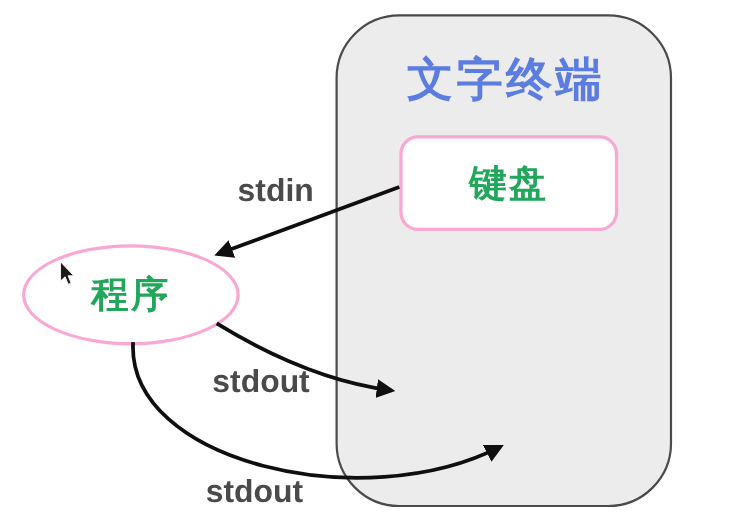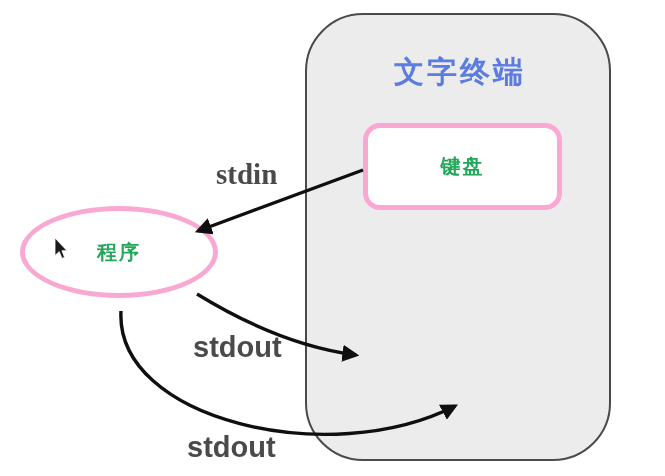--- a/index.html
+++ b/index.html
@@ -30,57 +30,57 @@
   }
   .terminal-title {
     position: absolute;
     left: 305px;
     top: 48px;
     width: 310px;
     height: 48px;
     display: flex;
     align-items: center;
     justify-content: center;
-    font-size: 30px;
+    font-size: 42px;
     font-weight: bold;
     letter-spacing: 3px;
     color: #5b7ce0;
     z-index: 2;
   }
   .node {
     position: absolute;
     background: #ffffff;
-    border: 5px solid #f9a8d4;
+    border: 3px solid #f9a8d4;
     box-sizing: border-box;
     display: flex;
     align-items: center;
     justify-content: center;
-    font-size: 20px;
+    font-size: 34px;
     font-weight: bold;
     letter-spacing: 2px;
     color: #21a65a;
     z-index: 2;
   }
   .node.rect { border-radius: 17px; }
   .node-keyboard { left: 363px; top: 123px; width: 199px; height: 87px; }
   .node-display  { left: 365px; top: 320px; width: 193px; height: 84px; }
   .node-program {
-    left: 20px; top: 206px; width: 198px; height: 92px;
+    left: 20px; top: 222px; width: 198px; height: 92px;
     border-radius: 50%;
     text-align: right;
   }
   .stream-label {
     position: absolute;
     font-size: 29px;
     font-weight: bold;
     color: #4a4a4a;
     z-index: 4;
     white-space: nowrap;
   }
-  .label-stdin  { left: 216px; top: 158px; font-family: Liberation Serif, serif; }
+  .label-stdin  { left: 216px; top: 158px; }
   .label-stdout { left: 181px; top: 331px; margin-left: 12px; }
   .label-stderr { left: 187px; top: 431px; }
   .arrow-layer {
     position: absolute;
     left: 0; top: 0;
     width: 665px;
     height: 476px;
     z-index: 5;
     pointer-events: none;
   }

